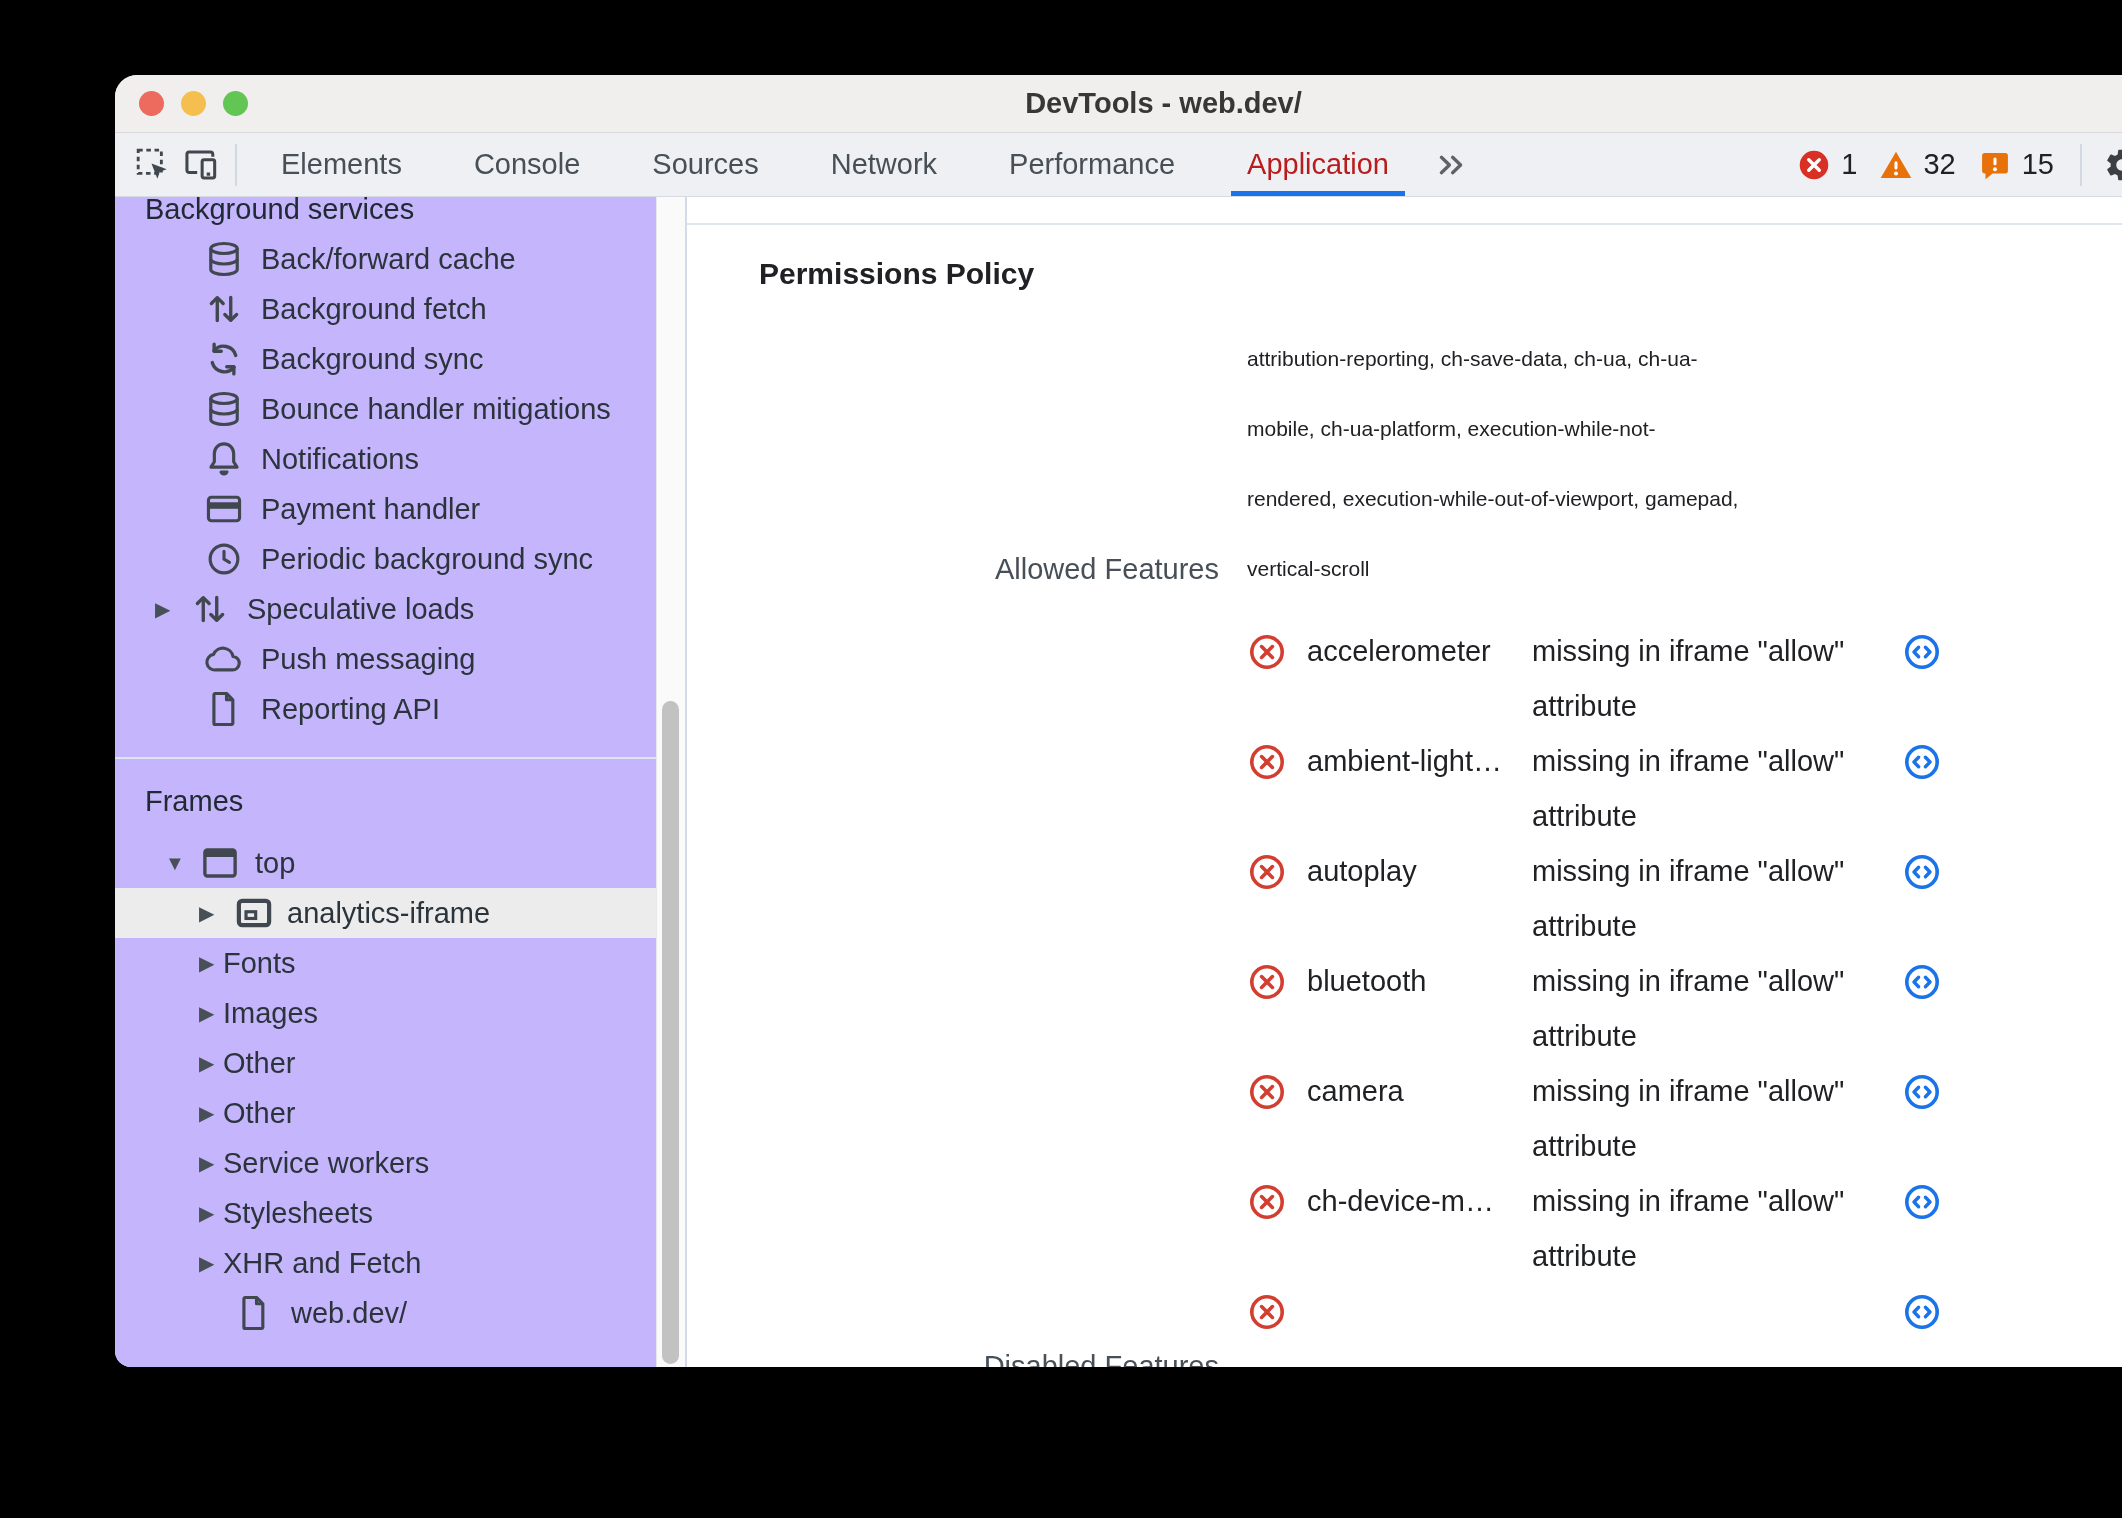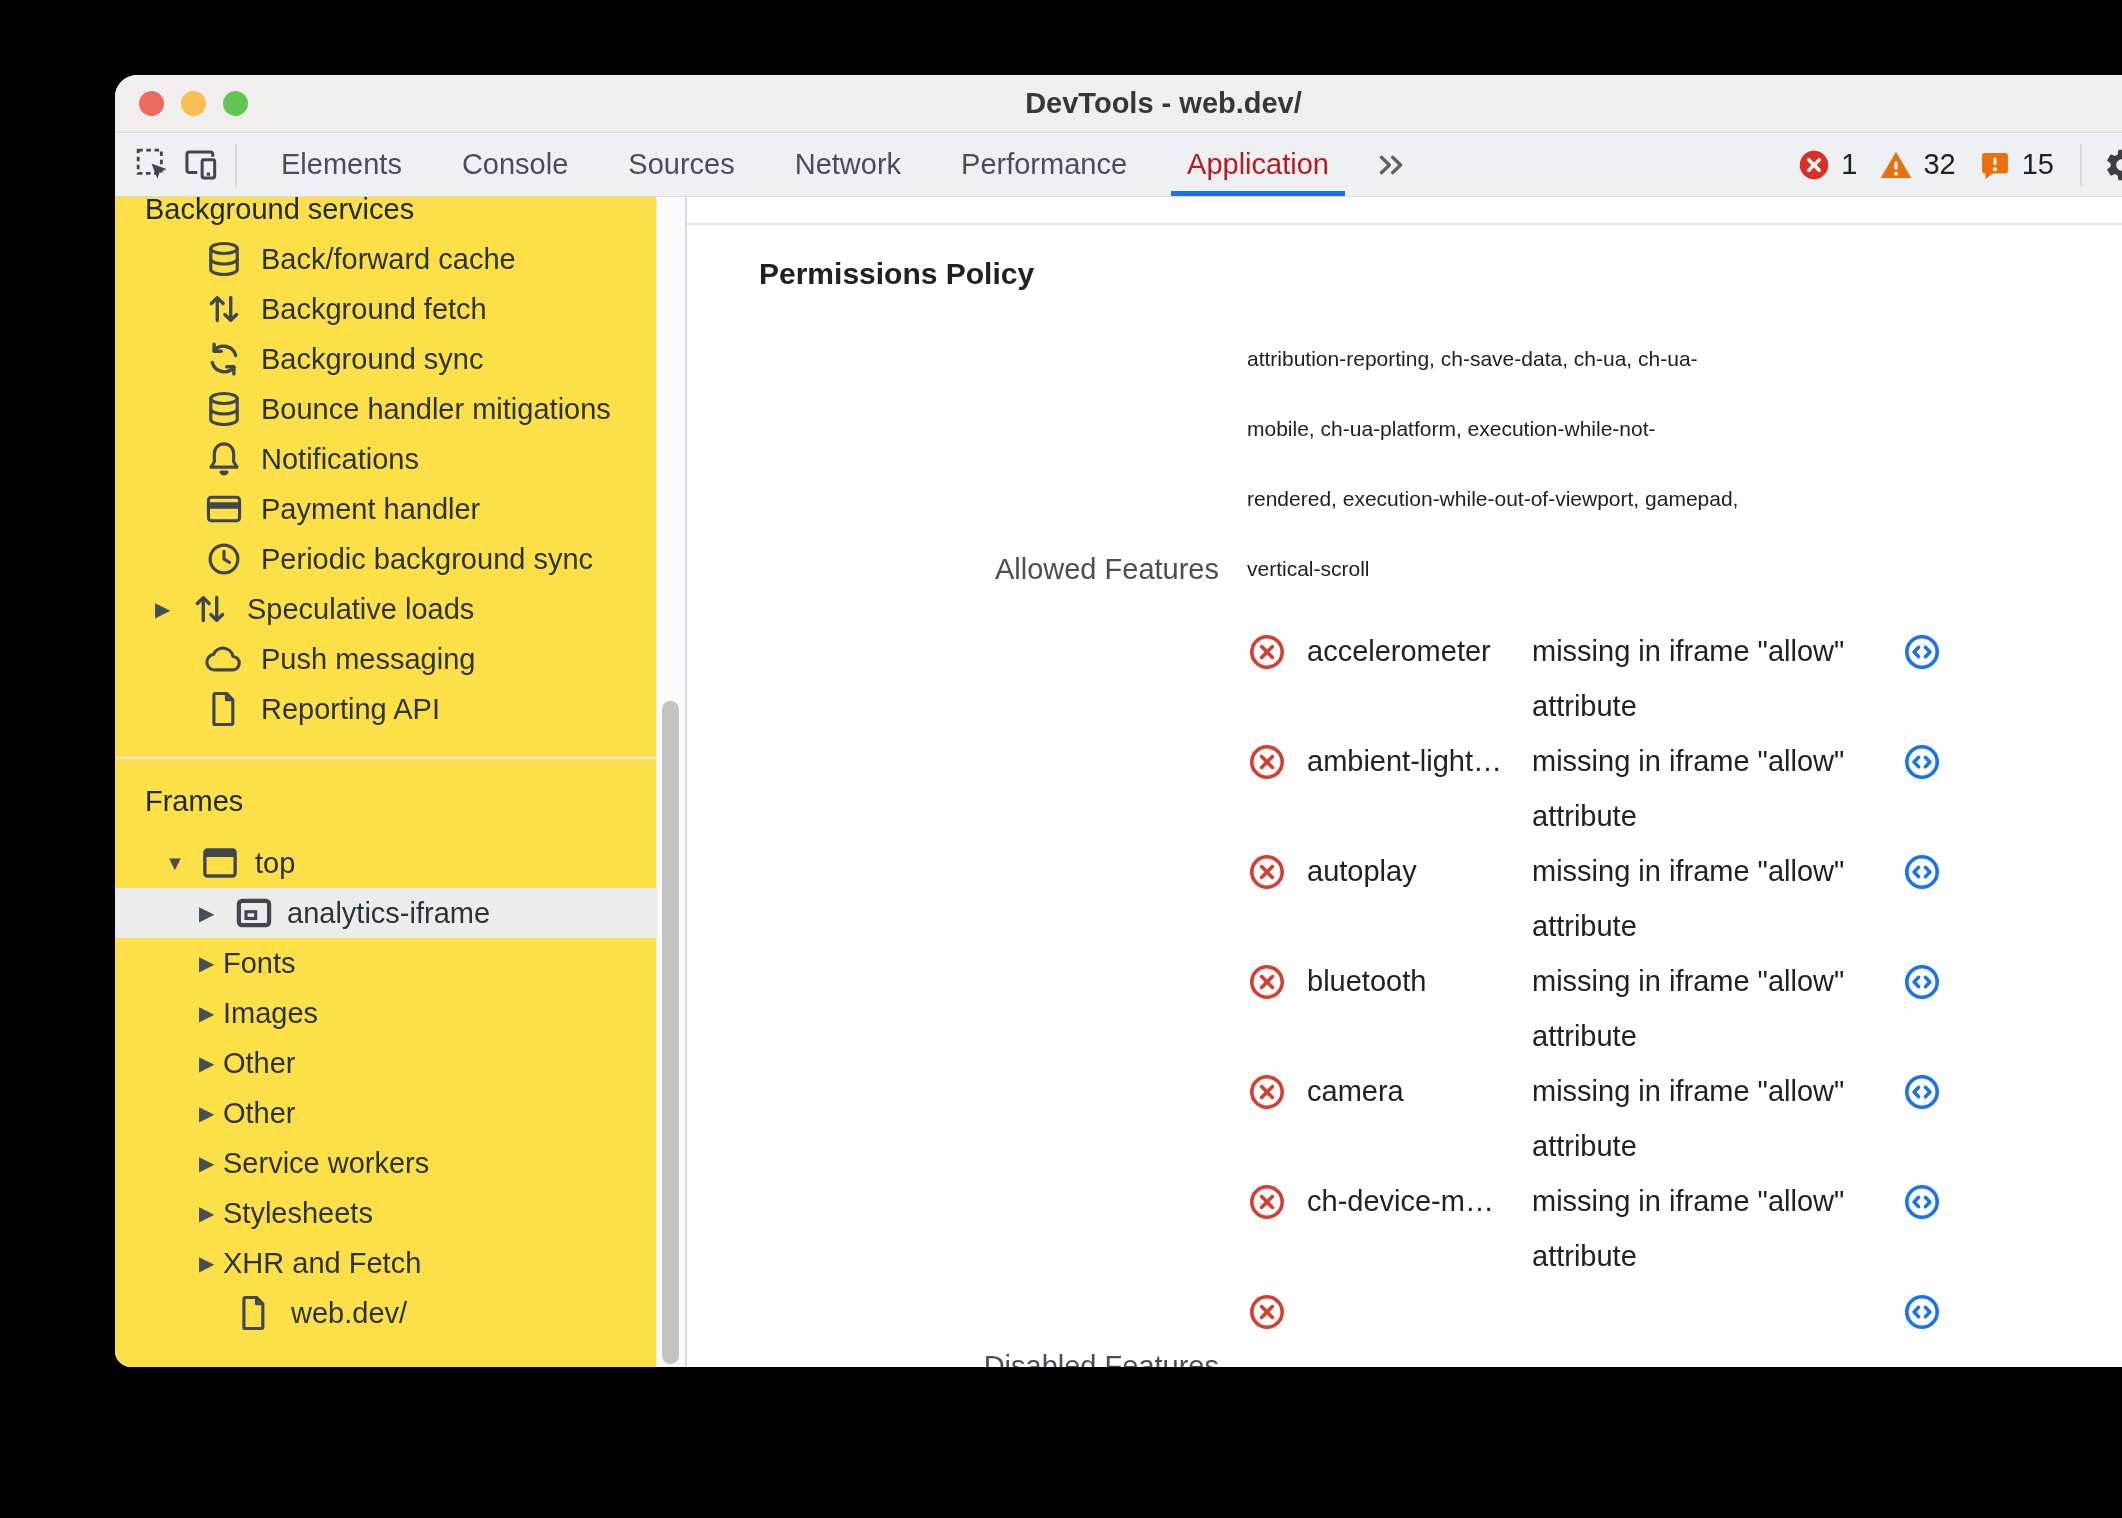--- a/index.html
+++ b/index.html
@@ -25,34 +25,34 @@
   .light.green{background:#62c554;}
   .win-title{font-size:29px;font-weight:700;color:#373737;}
   
   .toolbar{
     height:63px;background:#eef0f4;border-bottom:1px solid #d5dae3;
     display:flex;align-items:center;padding:0 18px 0 14px;flex-shrink:0;
   }
   .tool-btn{width:48px;height:48px;display:flex;align-items:center;justify-content:center;color:#41474e;}
   .tool-btn svg{width:38px;height:38px;}
   .toolbar-divider{width:2px;height:42px;background:#d3d9e3;margin:0 14px 0 10px;}
-  .tabs{display:flex;height:100%;align-items:stretch;}
+  .tabs{display:flex;height:100%;align-items:stretch;gap:12px;}
   .tab{padding:0 30px;display:flex;align-items:center;font-size:29px;color:#474f57;position:relative;cursor:default;}
   .tab.active{color:#b91c1c;}
   .tab.active::after{content:"";position:absolute;left:14px;right:14px;bottom:0;height:5px;background:#1a73e8;}
   .more-tabs{display:flex;align-items:center;padding:0 16px;color:#5f6368;}
   .more-tabs svg{width:32px;height:32px;}
   .toolbar-right{margin-left:auto;display:flex;align-items:center;}
   .badge{display:flex;align-items:center;gap:10px;font-size:29px;color:#202124;margin-right:22px;}
   .badge svg{width:34px;height:34px;}
   .right-divider{width:2px;height:42px;background:#d3d9e3;margin:0 16px 0 4px;}
   
   .main{flex:1;display:flex;min-height:0;}
   
-  .sidebar{width:570px;flex-shrink:0;background:#fde047;border-right:2px solid #d3dbe8;position:relative;overflow:hidden;}
+  .sidebar{width:570px;flex-shrink:0;background:#c4b5fd;border-right:2px solid #d3dbe8;position:relative;overflow:hidden;}
   .sb-header{height:50px;line-height:50px;padding-left:30px;font-size:29px;color:#202a33;margin-top:-13px;white-space:nowrap;}
   .sb-row{height:50px;display:flex;align-items:center;padding-left:88px;font-size:29px;color:#2b333b;white-space:nowrap;}
   .sb-row.expandable{padding-left:40px;}
   .expander{width:34px;flex-shrink:0;font-size:20px;color:#474f57;text-align:left;}
   .ic{display:block;}
   .sb-row .ic{width:42px;height:42px;margin-right:16px;color:#41474e;flex-shrink:0;}
   .sb-divider{height:2px;background:#dfe5ee;margin-top:23px;}
   .frames-header{margin-top:17px;height:50px;line-height:50px;padding-left:30px;font-size:29px;color:#202a33;}
   .tree{margin-top:12px;}
   .tree-row{height:50px;display:flex;align-items:center;font-size:29px;color:#2b333b;white-space:nowrap;}

